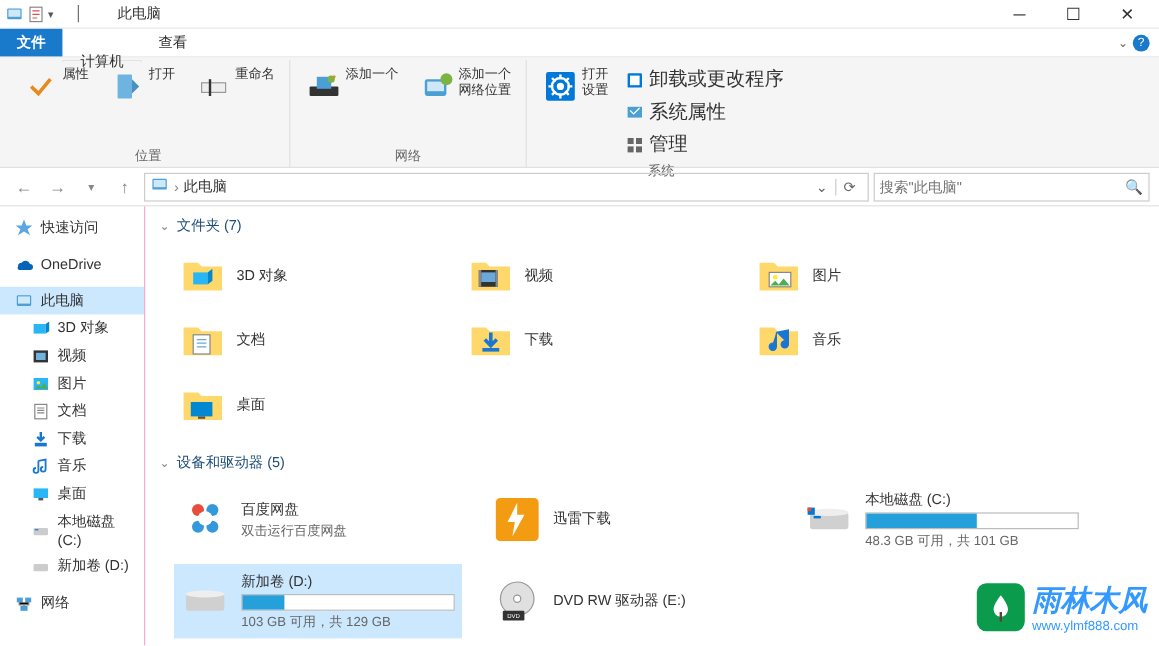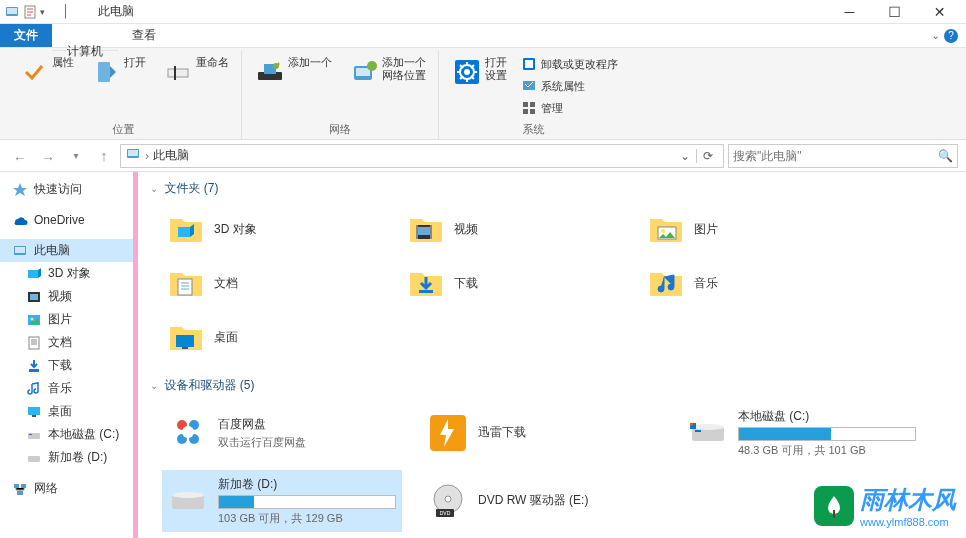--- a/index.html
+++ b/index.html
@@ -23,36 +23,36 @@
     
     
     .ribbon { background: #f5f5f5; height: 92px; display: flex; border-bottom: 1px solid #e0e0e0; padding: 2px 6px 0; }
     .rgroup { display: flex; flex-direction: column; align-items: center; padding: 0 6px; border-right: 1px solid #e0e0e0; }
     .rgroup:last-child { border-right: none; }
     .rgroup-body { display: flex; gap: 4px; flex: 1; align-items: flex-start; padding-top: 4px; }
     .rgroup-label { font-size: 11px; color: #666; padding: 2px 0; }
     .rbtn-lg { display: flex; flex-direction: row; gap: 2px; padding: 2px 6px; cursor: pointer; min-width: 44px; }
     .rbtn-lg .icn { width: 32px; height: 32px; display: flex; align-items: center; justify-content: center; }
     .rbtn-lg .lbl { font-size: 11px; text-align: center; line-height: 1.2; }
-    .rbtn-sm { display: flex; align-items: center; gap: 4px; padding: 2px 4px; cursor: pointer; font-size: 11px; }
+    .rbtn-sm { display: flex; align-items: center; gap: 4px; padding: 2px 4px; cursor: pointer; font-size: 16px; }
     .rbtn-sm .icn { width: 16px; height: 16px; }
     .rgroup-col { display: flex; flex-direction: column; gap: 2px; }
     
     
     .addrbar { height: 32px; display: flex; align-items: center; padding: 4px 8px; gap: 4px; border-bottom: 1px solid #e0e0e0; }
     .navbtn { width: 24px; height: 24px; display: flex; align-items: center; justify-content: center; cursor: pointer; color: #888; font-size: 14px; }
     .addrbox { flex: 1; height: 24px; border: 1px solid #ccc; display: flex; align-items: center; padding: 0 4px; gap: 4px; }
     .addrbox .crumb { display: flex; align-items: center; gap: 4px; }
     .addrbox .dd { margin-left: auto; display: flex; gap: 2px; }
     .searchbox { width: 230px; height: 24px; border: 1px solid #ccc; display: flex; align-items: center; padding: 0 4px; color: #888; }
     .searchbox input { border: none; outline: none; flex: 1; font-size: 12px; color: #888; }
     
     
     .main { display: flex; height: calc(538px - 24px - 24px - 92px - 32px); }
-    .sidebar { width: 138px; border-right: 5px solid #f9a8d4; padding: 6px 0; overflow: hidden; }
+    .sidebar { width: 121px; border-right: 1px solid #f9a8d4; padding: 6px 0; overflow: hidden; }
     .side-item { display: flex; align-items: center; gap: 6px; padding: 3px 8px 3px 12px; cursor: pointer; font-size: 12px; }
     .side-item.selected { background: #cce8ff; }
     .side-item.sub { padding-left: 26px; }
     .side-item .icn { width: 16px; height: 16px; display: flex; align-items: center; justify-content: center; }
     .side-sep { height: 8px; }
     
     .content { flex: 1; padding: 8px 12px; overflow: hidden; }
     .group-header { display: flex; align-items: center; gap: 6px; color: #1e4e79; font-size: 12px; margin-bottom: 8px; cursor: pointer; }
     .group-header .chev { color: #888; font-size: 10px; }
     .items-grid { display: flex; flex-wrap: wrap; gap: 6px 20px; margin-bottom: 16px; padding-left: 12px; }

